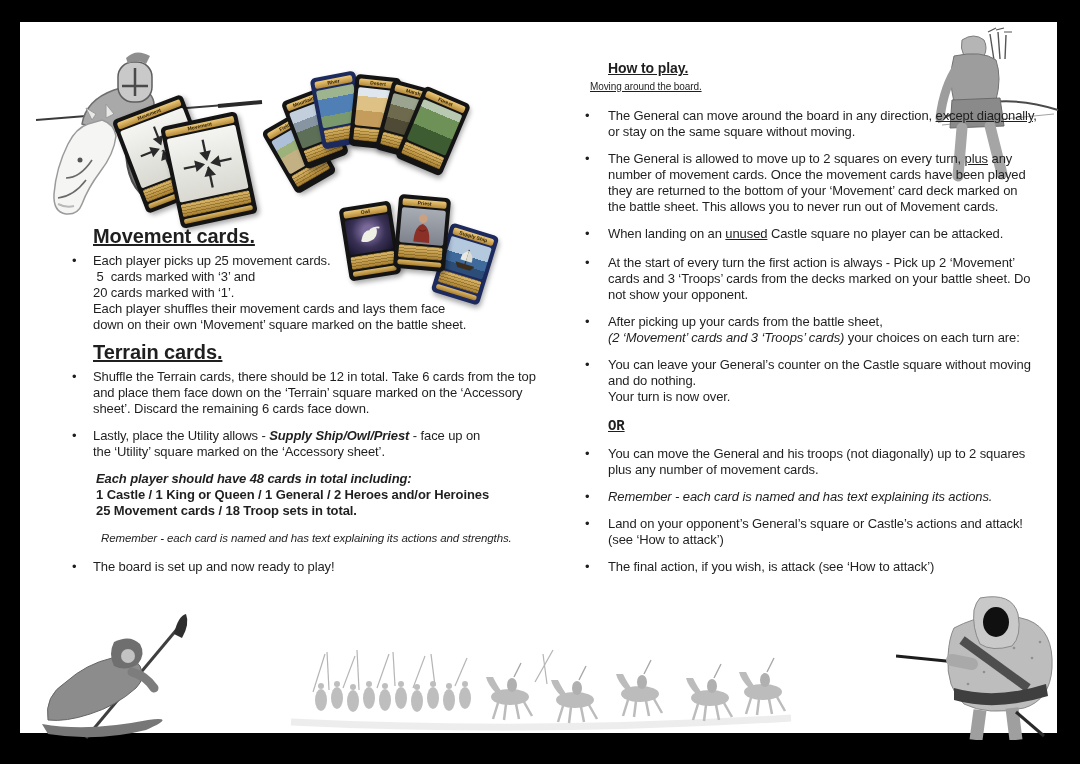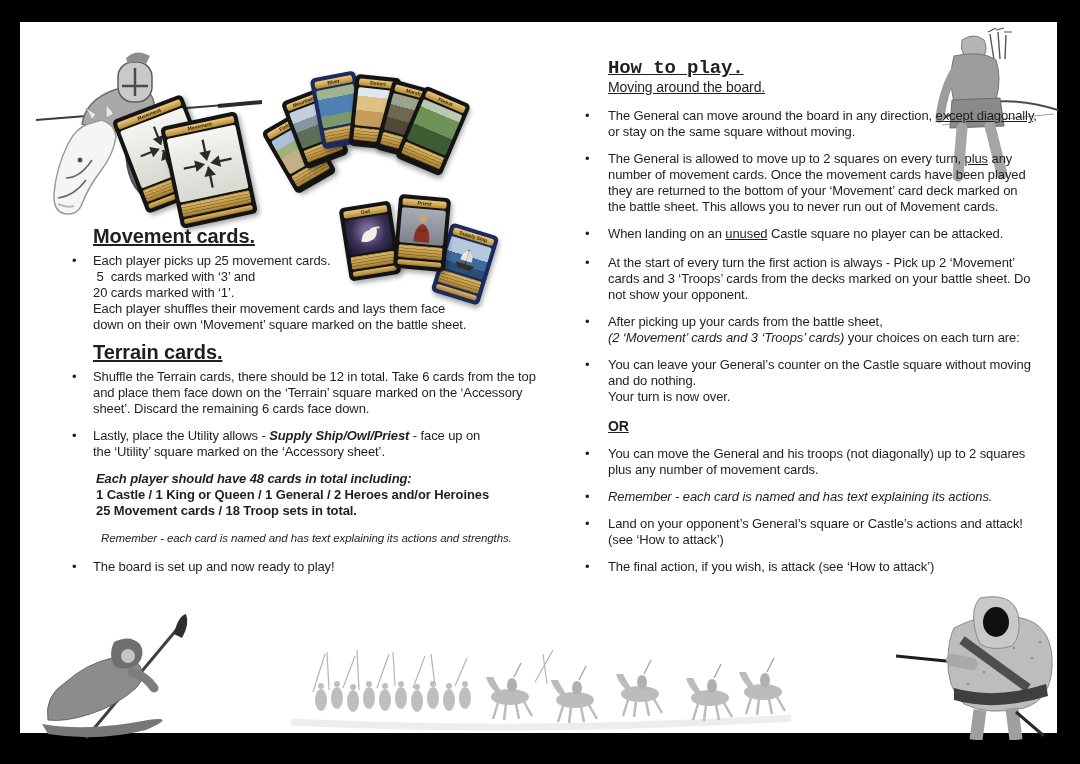--- a/index.html
+++ b/index.html
@@ -5,29 +5,29 @@
   html,body{margin:0;padding:0;background:#000;}
   #page{position:relative;width:1080px;height:764px;background:#000;overflow:hidden;
         font-family:"Liberation Sans",sans-serif;color:#1f1f1f;}
   #paper{position:absolute;left:20px;top:22px;right:23px;bottom:31px;background:#ffffff;}
 
   
   .col{position:absolute;font-size:13px;line-height:16px;letter-spacing:-0.1px;}
   #left-col{left:72px;top:228px;width:505px;}
   #right-col{left:585px;top:60px;width:475px;}
   .sec-head{font-size:20px;font-weight:600;text-decoration:underline;margin:0 0 9px 21px;}
-  .h1{font-size:19px;font-weight:700;text-decoration:underline;margin:0 0 3px 23px;font-family:Liberation Mono, monospace;}
-  .h2{font-size:14px;font-weight:400;text-decoration:underline;margin:0 0 13px 23px;}
+  .h1{font-size:14px;font-weight:700;text-decoration:underline;margin:0 0 3px 23px;}
+  .h2{font-size:10px;font-weight:400;text-decoration:underline;margin:0 0 13px 5px;}
   .bullet-row{display:flex;margin:0 0 11px 0;}
   #left-col .bullet{width:21px;flex:none;}
   #right-col .bullet{width:23px;flex:none;}
   .btext{margin:0;flex:1;white-space:pre-wrap;}
   .totals{margin:0 0 11px 24px;white-space:pre-wrap;}
   .note{font-size:11.5px;margin:0 0 13px 29px;white-space:pre-wrap;}
-  .or{font-size:14px;font-weight:700;text-decoration:underline;margin:1px 0 12px 23px;}
+  .or{font-size:14px;font-weight:700;text-decoration:underline;margin:1px 0 12px 23px;font-family:Liberation Mono, monospace;}
   .run-u{text-decoration:underline;}
   .run-i{font-style:italic;}
   .run-b{font-weight:700;}
   .run-bi{font-weight:700;font-style:italic;}
 
   
   .card{position:absolute;background:#141414;border-radius:5px;padding:4px;box-sizing:border-box;
         display:flex;flex-direction:column;box-shadow:2px 3px 5px rgba(0,0,0,.35);}
   .card.navy{background:#1d2a5e;}
   .banner{background:linear-gradient(#ecc979,#b5893a);border-radius:2px;color:#2f2208;font-weight:700;

